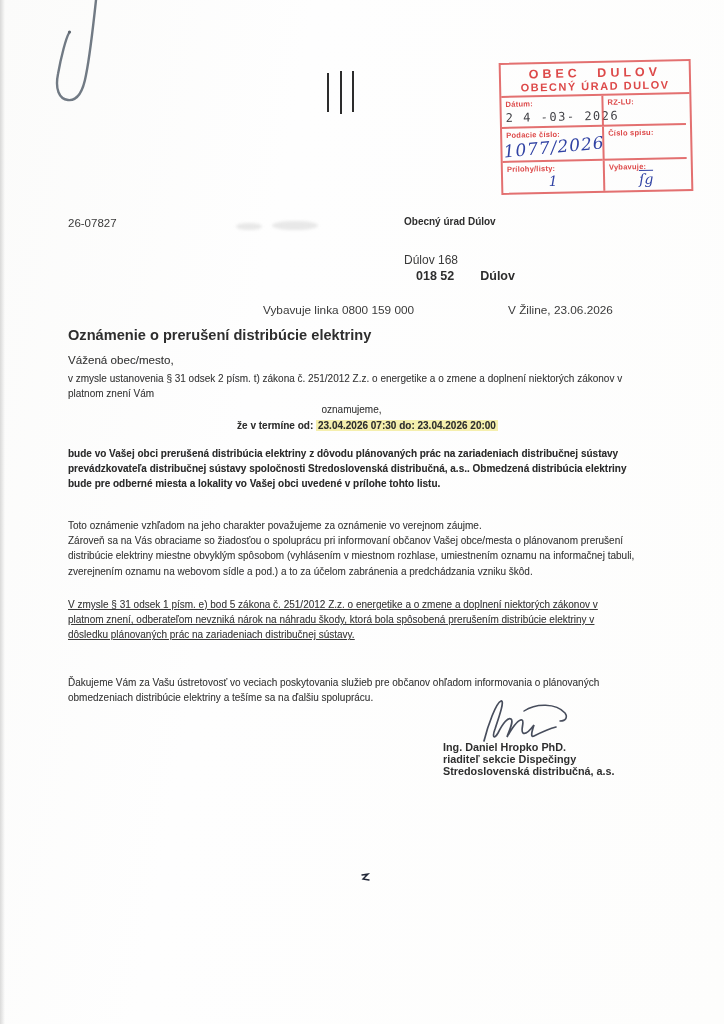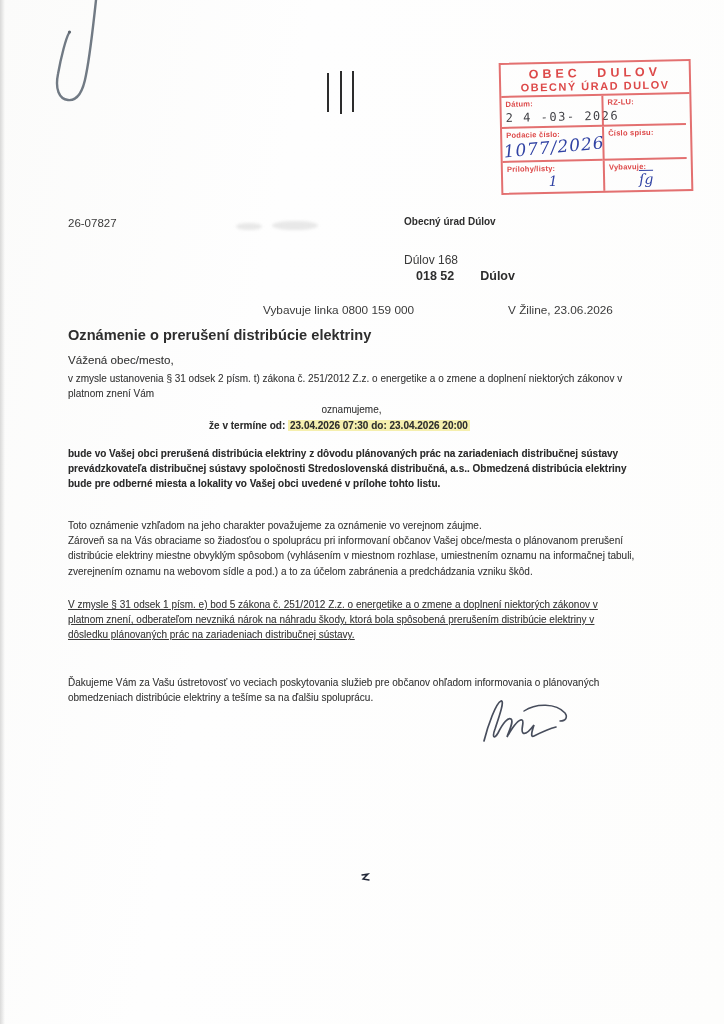--- a/index.html
+++ b/index.html
@@ -25,21 +25,21 @@
   .rcpt-zipcity { left:404px; top:269px; font-size:12.5px; font-weight:bold; color:#2e2e2e;margin-left:12px; }
   .rcpt-zipcity .city { margin-left:26px; }
   .contact { left:263px; top:303px; font-size:11.8px; }
   .place-date { left:508px; top:303px; font-size:11.8px; }
 
   
   .title { left:68px; top:327px; font-size:14.6px; font-weight:bold; color:#2e2e2e; }
   .salutation { left:68px; top:352px; font-size:11.6px; }
   .intro { left:68px; top:371px; }
   .announce { left:68px; top:402px; }
-  .termline { left:56px; top:418px; font-weight:bold; color:#2f2f2f; }
+  .termline { left:84px; top:418px; font-weight:bold; color:#2f2f2f; }
   .pbold { left:68px; top:446px; font-weight:bold; color:#2c2c2c; }
   .p2 { left:68px; top:518px; }
   .p3 { left:68px; top:597px;text-decoration:underline; }
   .p4 { left:68px; top:675px; }
 
   
   .sig-block { left:443px; top:741px; font-size:10.8px; font-weight:bold; line-height:12.2px; color:#2f2f2f; }
 
   
   .stamp {
@@ -142,14 +142,19 @@
 
   <svg class="abs" style="left:360px; top:872px;" width="12" height="12" viewBox="0 0 12 12">
     <path d="M2,3 L8,2 L3,7 L9,8" fill="none" stroke="#202636" stroke-width="1.4" stroke-linecap="round"></path>
   </svg>
 
   <svg class="abs" style="left:468px; top:693px;" width="110" height="52" viewBox="0 0 110 52">
     <path d="M16,48 C20,32 28,10 33,8 C37,7 31,24 27,36 C24,44 26,47 30,40 C35,30 40,24 43,26 C46,28 41,38 39,44 C43,37 50,26 54,27 C57,28 52,38 55,40 C58,42 63,36 66,32 C64,38 62,45 66,43 C72,40 80,36 88,34" fill="none" stroke="#474d5c" stroke-width="1.7" stroke-linecap="round"></path>
     <path d="M56,18 C68,10 88,10 97,20 C100,24 98,28 92,28" fill="none" stroke="#474d5c" stroke-width="1.5" stroke-linecap="round"></path>
   </svg>
 
+  <div class="abs sig-block">
+    <div>Ing. Daniel Hropko PhD.</div>
+    <div>riaditeľ sekcie Dispečingy</div>
+    <div>Stredoslovenská distribučná, a.s.</div>
+  </div>
 
 </div>
 
 </body></html>

